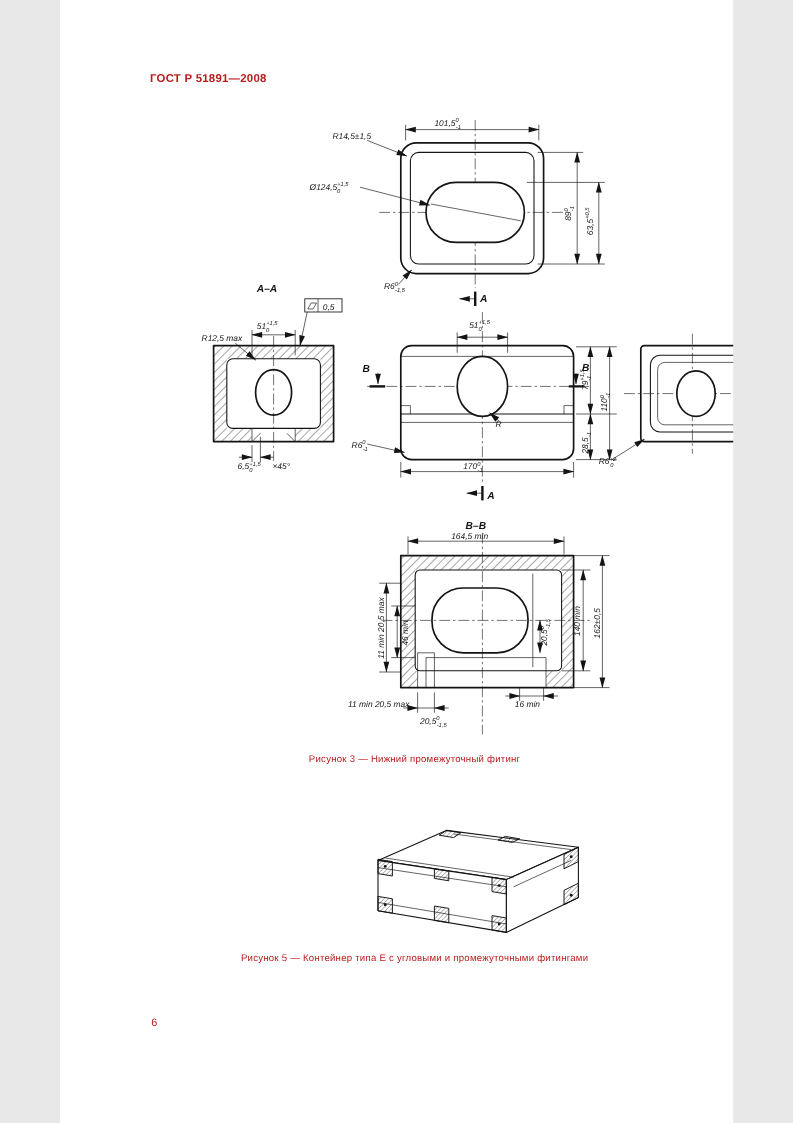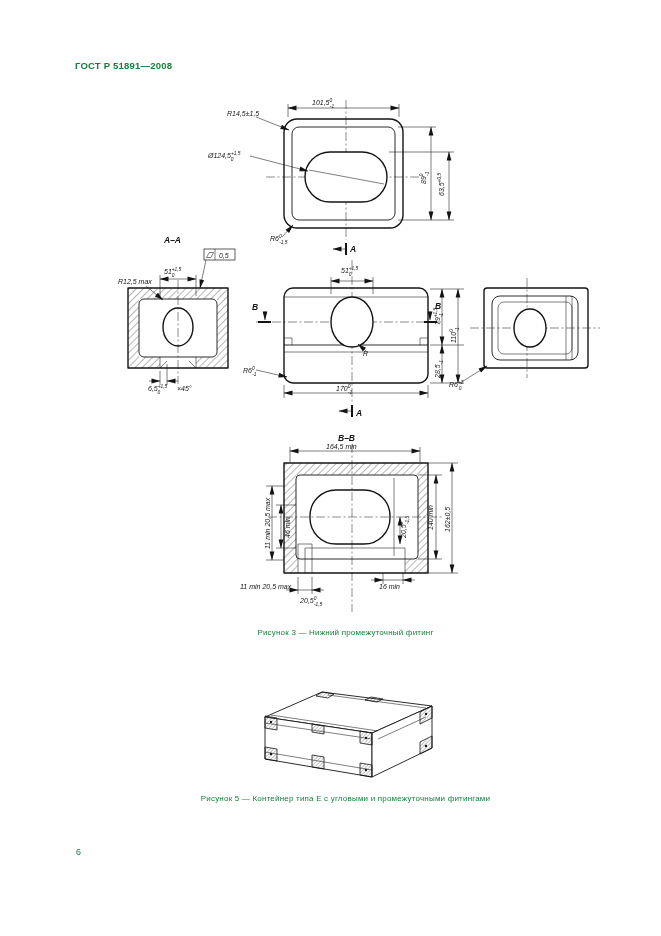--- a/index.html
+++ b/index.html
@@ -1,17 +1,17 @@
 <!DOCTYPE html>
 <html><head>
 <meta charset="utf-8">
 <style>
   html,body{margin:0;padding:0;background:#e8e8e8;}
-  .page{position:relative;width:661px;height:936px;background:#ffffff;margin:0 auto;
-        font-family:"Liberation Sans",sans-serif;color:#15803d;overflow:hidden;}
+  .page{position:relative;width:561px;height:936px;background:#ffffff;margin:0 auto;
+        font-family:"Liberation Sans",sans-serif;color:#b91c1c;overflow:hidden;}
   .header{position:absolute;left:75px;top:60px;font-size:9.5px;font-weight:bold;letter-spacing:.2px;}
   .caption{position:absolute;left:30px;right:0;text-align:center;font-size:8px;letter-spacing:.2px;}
   .cap4{top:628px;}
   .cap5{top:794px;}
   .pagenum{position:absolute;left:76px;top:847px;font-size:9px;}
   svg.drawing{position:absolute;left:0;top:0;}
   
   .ol{fill:none;stroke:#141414;stroke-width:1.4;stroke-linejoin:round;}
   .olf{fill:#ffffff;stroke:#141414;stroke-width:1.4;stroke-linejoin:round;}
   .ml{fill:none;stroke:#141414;stroke-width:0.9;}

